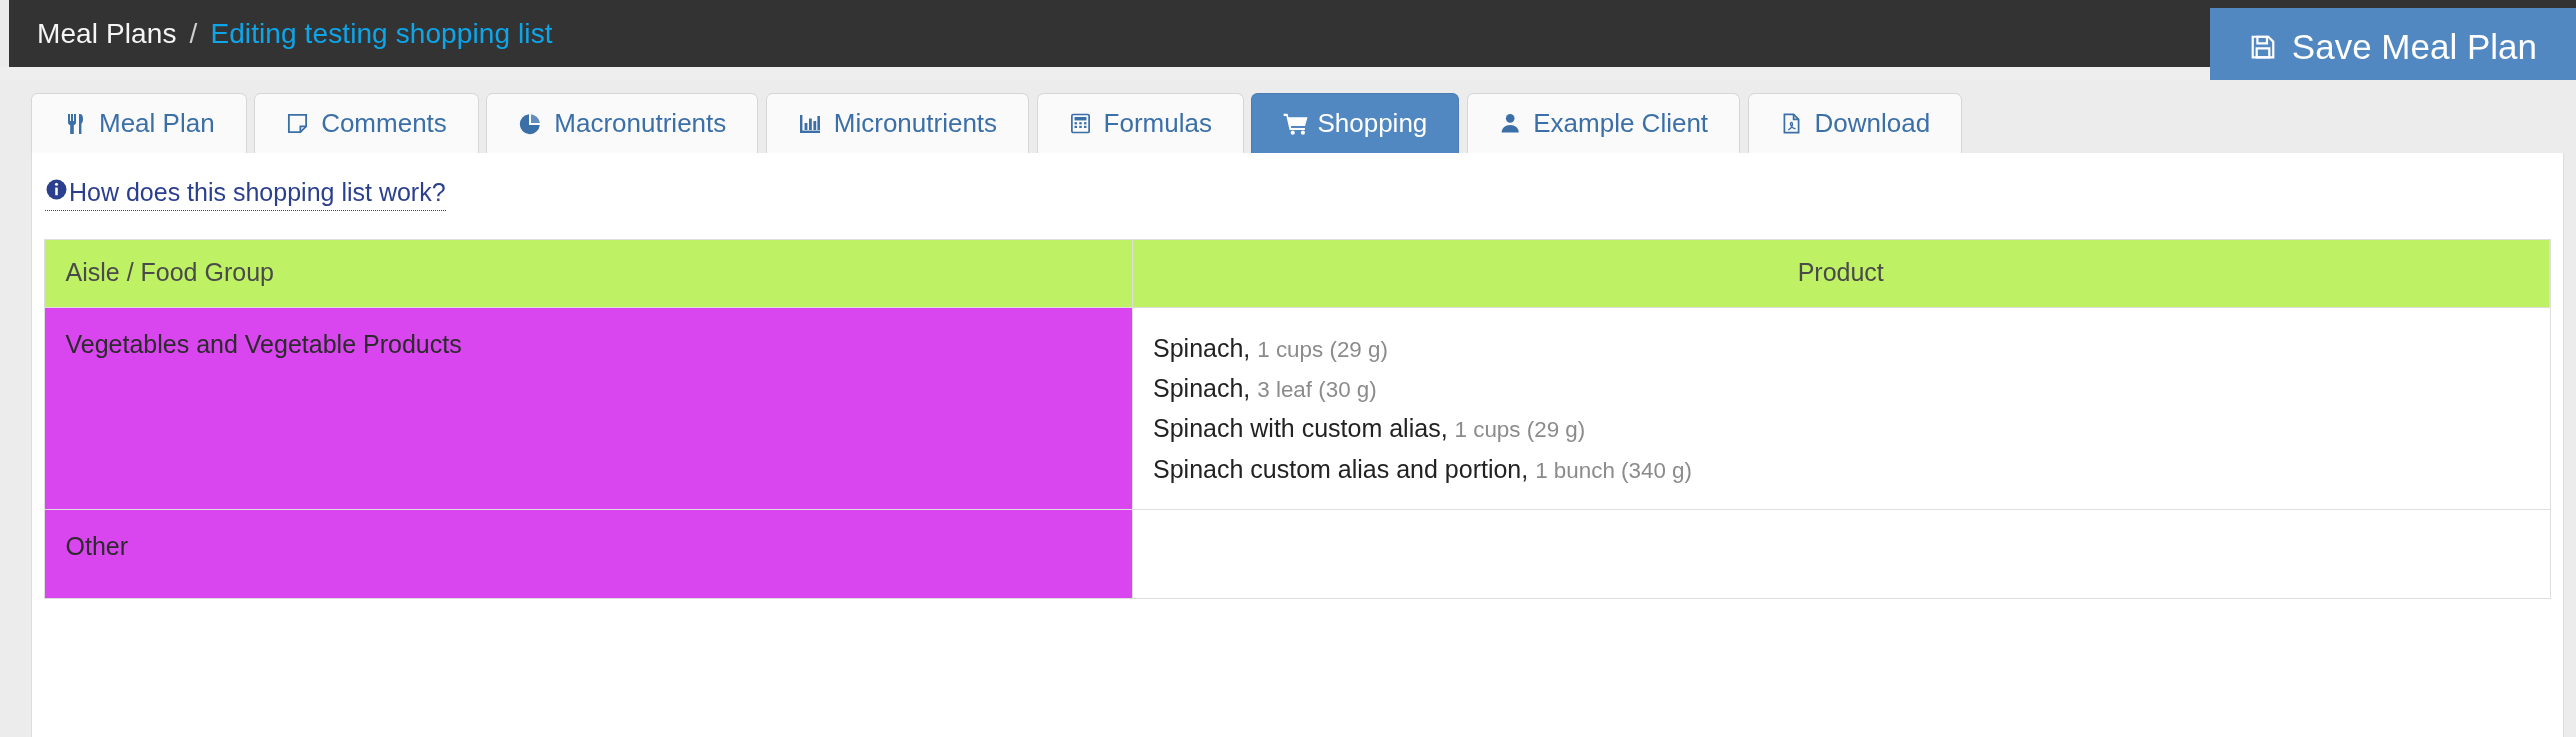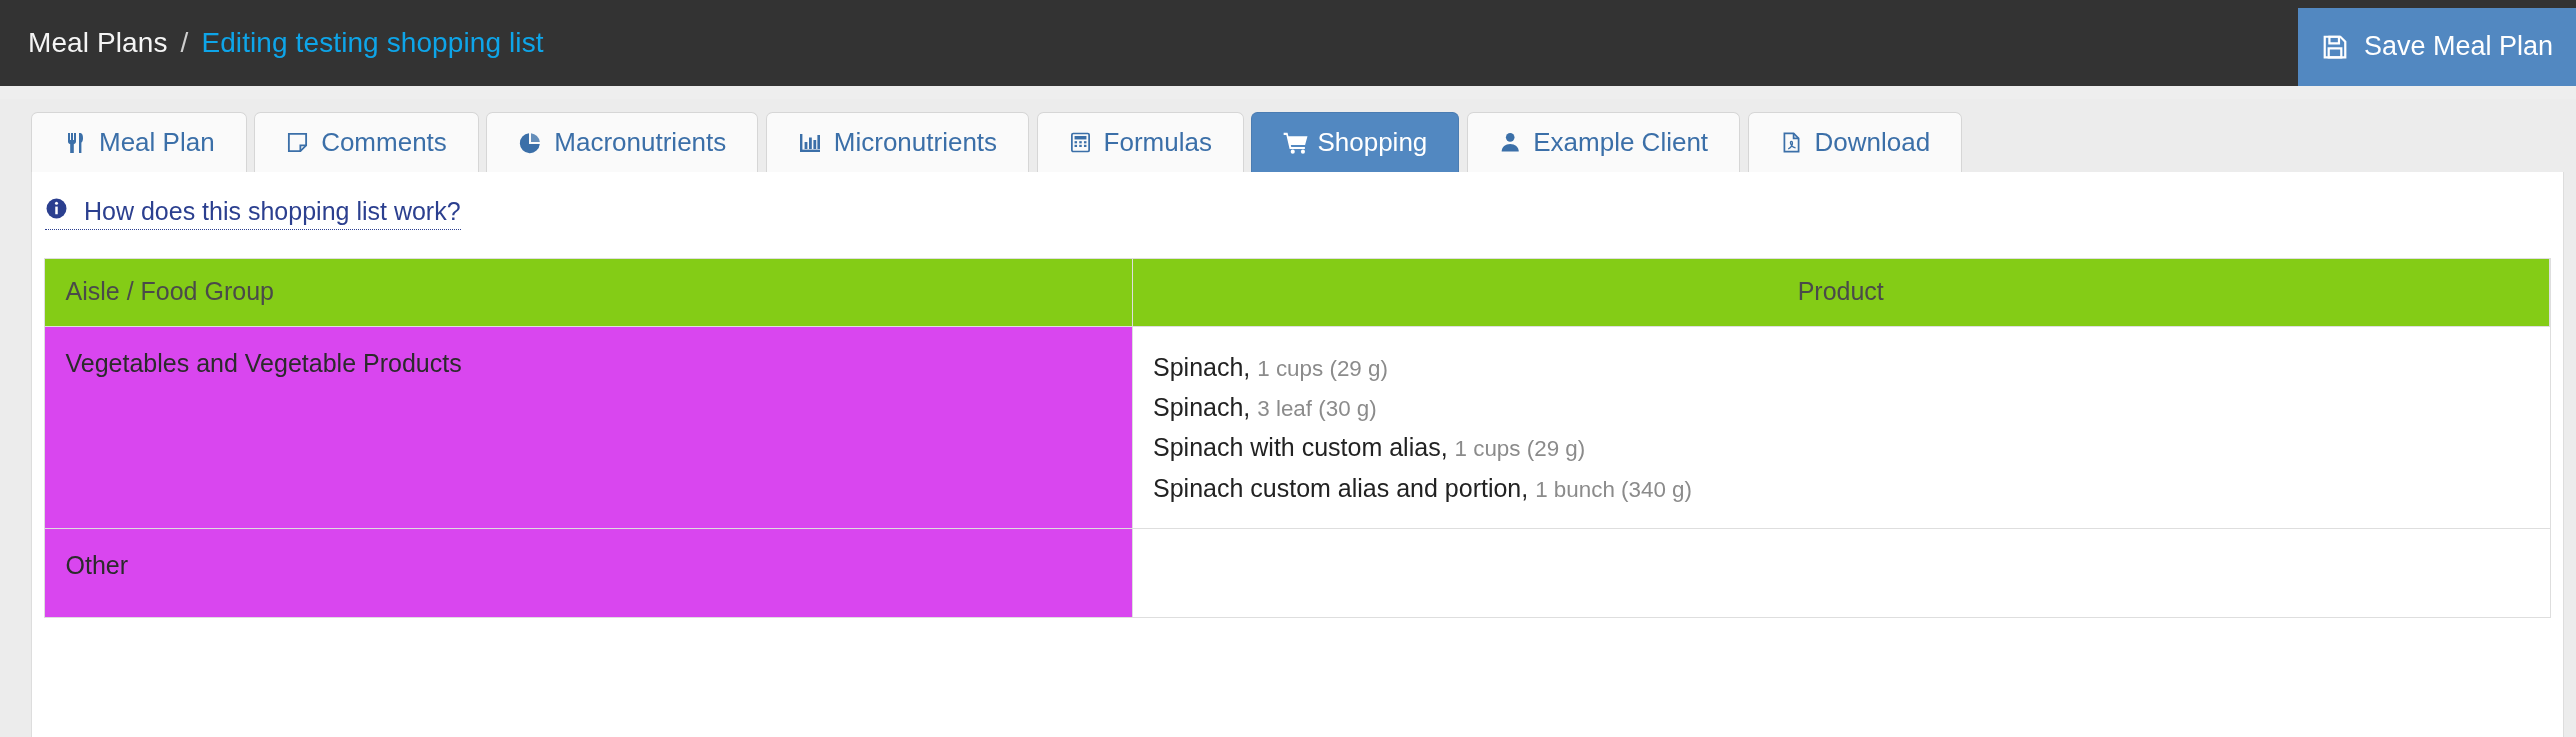--- a/index.html
+++ b/index.html
@@ -11,49 +11,50 @@
     width: 2576px;
     height: 737px;
     font-family: "Liberation Sans", sans-serif;
     overflow: hidden;
     -webkit-font-smoothing: antialiased;
   }
 
   
   .topbar {
     position: relative;
-    height: 86px;
+    height: 67px;
     background: #333333;
     display: flex;
     align-items: center;
     box-sizing: border-box;
+    margin-left: 9px;
   }
   .breadcrumb {
     padding-left: 28px;
     color: #f2f2f2;
     font-size: 28px;
     letter-spacing: 0.1px;
     white-space: nowrap;
     display: flex;
     align-items: center;
     gap: 13px;
   }
   .breadcrumb .crumb-root { color: #f5f5f5; }
   .breadcrumb .crumb-sep { color: #cfcfcf; }
   .breadcrumb .crumb-current { color: #0ea5e9; }
 
   .save-btn {
     position: absolute;
     right: 0;
     top: 7.5px;
     height: 78px;
-    padding: 0 23px;
+    padding: 0 39px;
     background: #5288c1;
     color: #ffffff;
-    font-size: 27px;
+    font-size: 35px;
     display: flex;
     align-items: center;
     gap: 15px;
     border: none;
     cursor: pointer;
     font-family: "Liberation Sans", sans-serif;
     white-space: nowrap;
   }
   .save-btn svg { display: block; }
 
@@ -114,21 +115,21 @@
     height: 615px;
     background: #ffffff;
     border: 0.9px solid #dddddd;
     border-top: none;
     box-sizing: border-box;
   }
 
   .help-link {
     display: inline-flex;
     align-items: flex-start;
-    gap: 16px;
+    gap: 1px;
     margin: 25px 0 0 13px;
     color: #2b3f8f;
     font-size: 25px;
     border-bottom: 1.9px dotted #2b3f8f;
     padding-bottom: 2.8px;
     cursor: pointer;
     white-space: nowrap;
   }
 
   
@@ -143,21 +144,21 @@
     table-layout: fixed;
     font-size: 25px;
   }
   table.shopping th,
   table.shopping td {
     border-bottom: 0.9px solid #dedede;
     vertical-align: top;
     box-sizing: border-box;
   }
   table.shopping th {
-    background: #84cc16;
+    background: #bef264;
     color: #4a4a4a;
     font-weight: normal;
     height: 68px;
     padding: 18.7px 20.5px 0 20.5px;
     border-right: 0.9px solid #dedede;
   }
   th.col-aisle { text-align: left; width: 1087px; }
   th.col-product { text-align: center; border-right: none; }
 
   td.cell-aisle {

